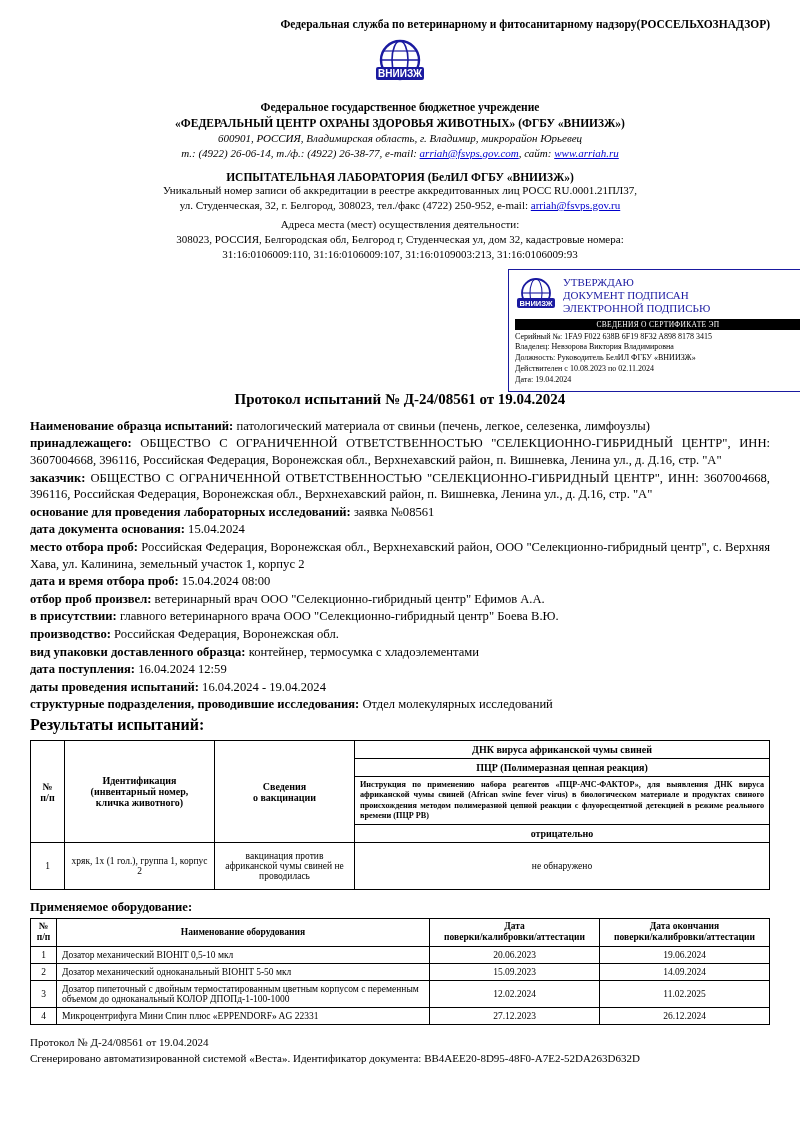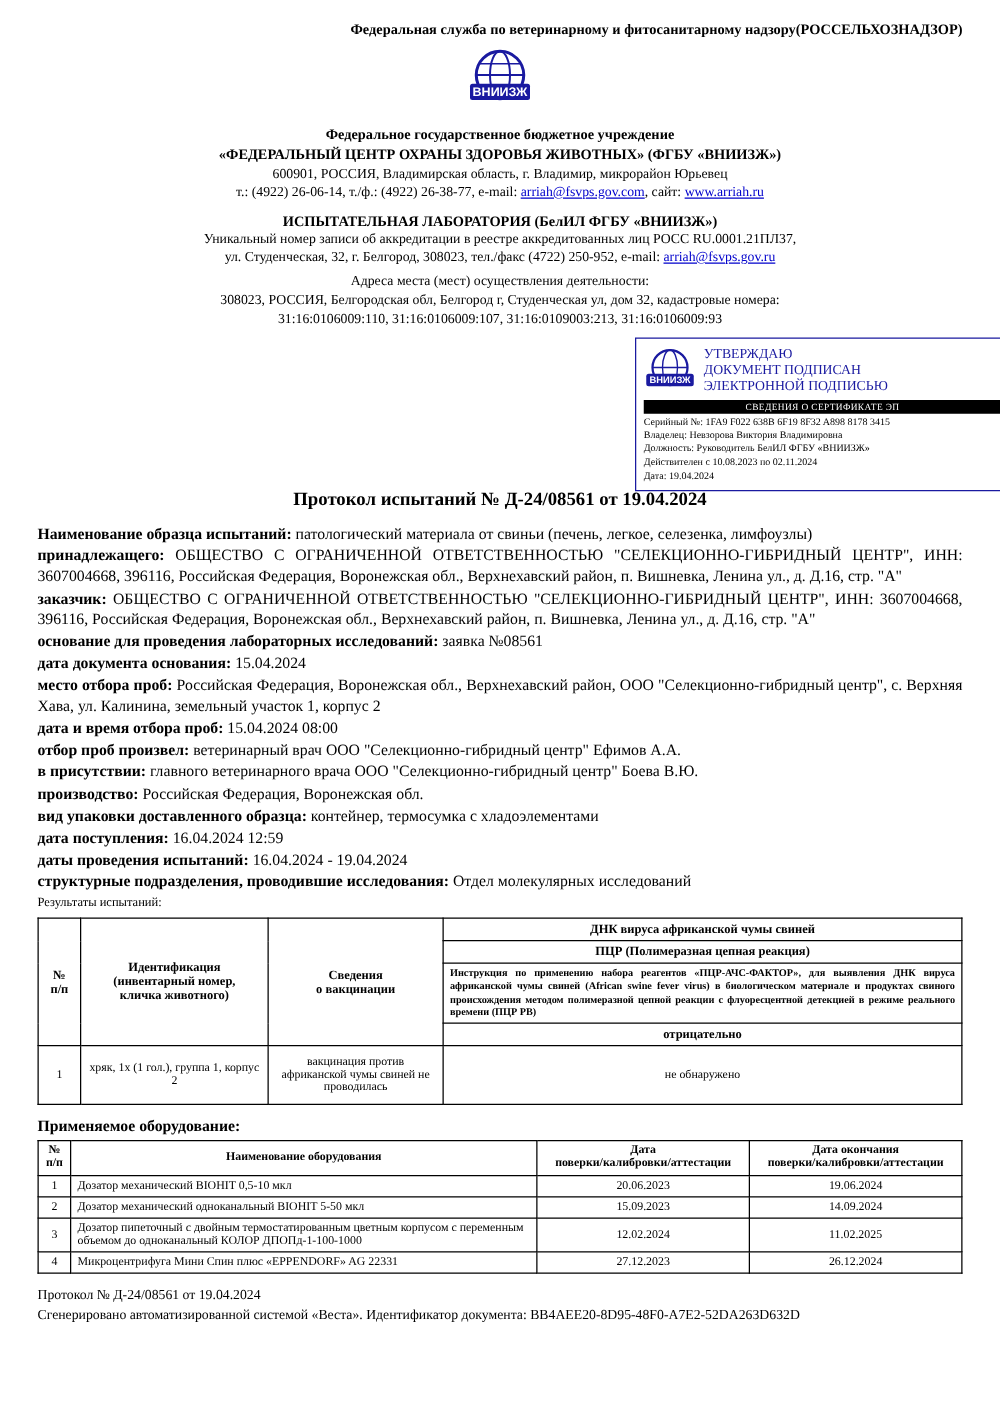--- a/index.html
+++ b/index.html
@@ -24,21 +24,21 @@
   }
   .logo-wrap { text-align: center; margin: 2px 0 6px 0; }
   .logo {
     display: inline-block;
     width: 56px; height: 56px;
     position: relative;
   }
   .logo svg { display: block; }
   .org-line { font-size: 11.5px; text-align: center; line-height: 1.35; }
   .org-line.b { font-weight: bold; }
-  .small { font-size: 11px; }
+  .small { font-size: 11px; font-style: italic; }
   a { color: #0000cc; text-decoration: underline; }
   .lab-title { font-size: 11.5px; font-weight: bold; text-align: center; margin-top: 10px; }
   .accr { font-size: 11px; text-align: center; line-height: 1.4; }
   
   .sig-wrap { position: relative; height: 112px; margin-top: 6px; }
   .sig {
     position: absolute;
     left: 478px; top: 0;
     width: 300px;
     border: 1px solid #1a1aa0;
@@ -55,21 +55,21 @@
     text-align: center; letter-spacing: .3px; margin: 3px 0 2px 0; padding: 1px 0;
   }
   .sig-lines { font-size: 8px; line-height: 1.35; color: #000; }
   
   .proto-title {
     text-align: center; font-weight: bold; font-size: 15px;
     margin: 10px 0 10px 0;
   }
   .field { font-size: 12.6px; line-height: 1.32; text-align: justify; margin-bottom: 1px; }
   .field .lbl { font-weight: bold; }
-  .results-label { font-weight: normal; font-size: 10px; margin-top: 3px; }
+  .results-label { font-weight: bold; font-size: 16px; margin-top: 3px; }
   
   table { border-collapse: collapse; width: 100%; }
   td, th { border: 1px solid #000; vertical-align: middle; }
   .t1 { margin-top: 6px; font-size: 10px; }
   .t1 th, .t1 td { text-align: center; padding: 3px 4px; }
   .t1 .hcell { font-weight: bold; margin-left: 28px; }
   .t1 .desc { font-size: 8.2px; line-height: 1.25; text-align: justify; padding: 3px 5px; font-weight: bold;}
   .t1 .nrow td { padding: 8px 4px; font-size: 9.5px; }
   .equip-label { font-weight: bold; font-size: 12.6px; margin-top: 10px; margin-bottom: 3px; }
   .t2 { font-size: 9.5px; }

